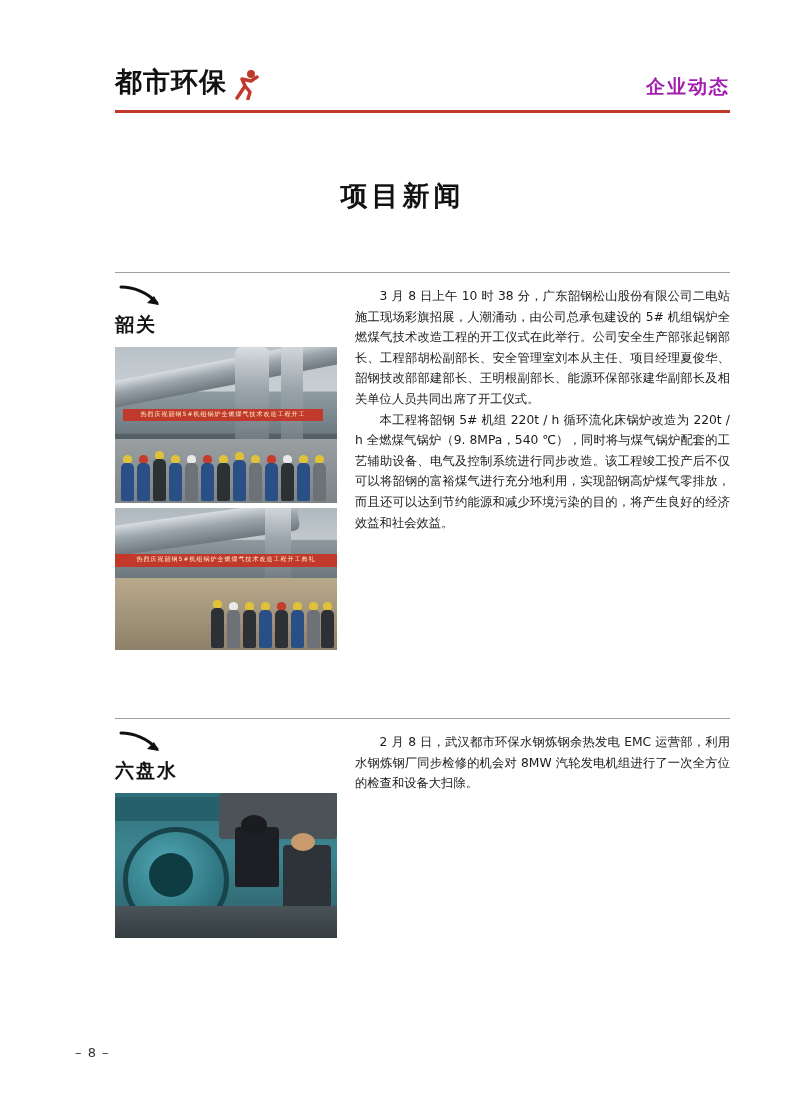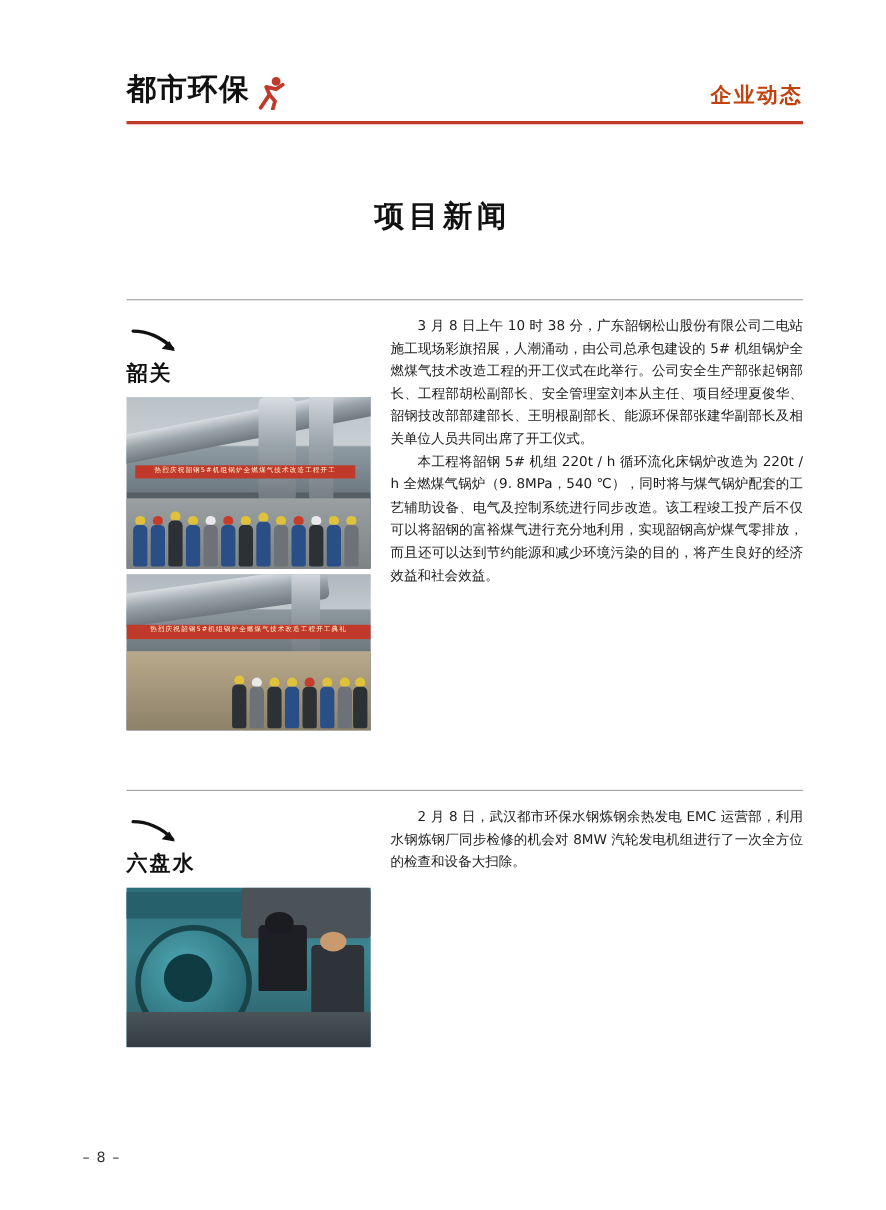--- a/index.html
+++ b/index.html
@@ -51,21 +51,21 @@
     height: 32px;
     position: relative;
   }
   .logo-mark svg { display:block; }
   .header-right {
     position: absolute;
     right: 0;
     top: 12px;
     font-size: 19px;
     font-weight: bold;
-    color: #c2410c;
+    color: #a21caf;
     letter-spacing: 2px;
   }
   .header-rule {
     position: absolute;
     left: 40px;
     right: 0;
     top: 48px;
     height: 3px;
     background: #c0392b;
   }
@@ -98,21 +98,21 @@
     left: 0;
     top: 0;
     width: 615px;
     height: 1px;
     background: #9e9e9e;
   }
 
   .sec-left {
     position: absolute;
     left: 0;
-    top: 26px;
+    top: 12px;
     width: 254px;
   }
   .arrow-icon {
     width: 46px;
     height: 26px;
     margin-left: 2px;
     margin-bottom: 2px;
   }
   .place-name {
     font-family: "DejaVu Serif", "Liberation Serif", serif;

